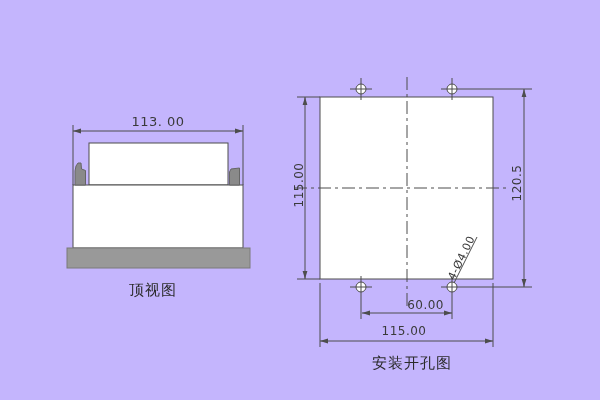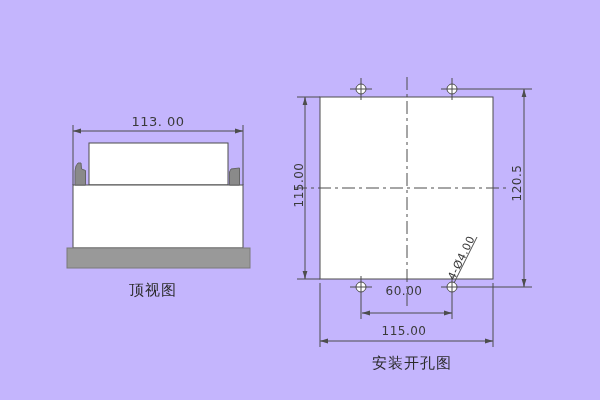--- a/index.html
+++ b/index.html
@@ -104,20 +104,20 @@
   </svg>
 
   <div class="txt dim" style="left:108px;top:115px;width:100px;">113. 00</div>
 
   <div class="txt caption" style="left:103px;top:283px;width:100px;">顶视图</div>
 
   <div class="txt dim vtext" style="left:269px;top:178px;width:60px;font-size:12px;">115.00</div>
 
   <div class="txt dim vtext" style="left:487px;top:176px;width:60px;font-size:12px;">120.5</div>
 
-  <div class="txt dim" style="left:364px;top:284px;width:80px;font-size:12px;">60.00</div>
+  <div class="txt dim" style="left:364px;top:298px;width:80px;font-size:12px;text-align:right;">60.00</div>
 
   <div class="txt dim" style="left:364px;top:324px;width:80px;font-size:12px;">115.00</div>
 
   <div class="txt callout" style="left:427px;top:251px;width:70px;">4-Ø4.00</div>
 
   <div class="txt caption" style="left:352px;top:356px;width:120px;">安装开孔图</div>
 </div>
 
 </body></html>

